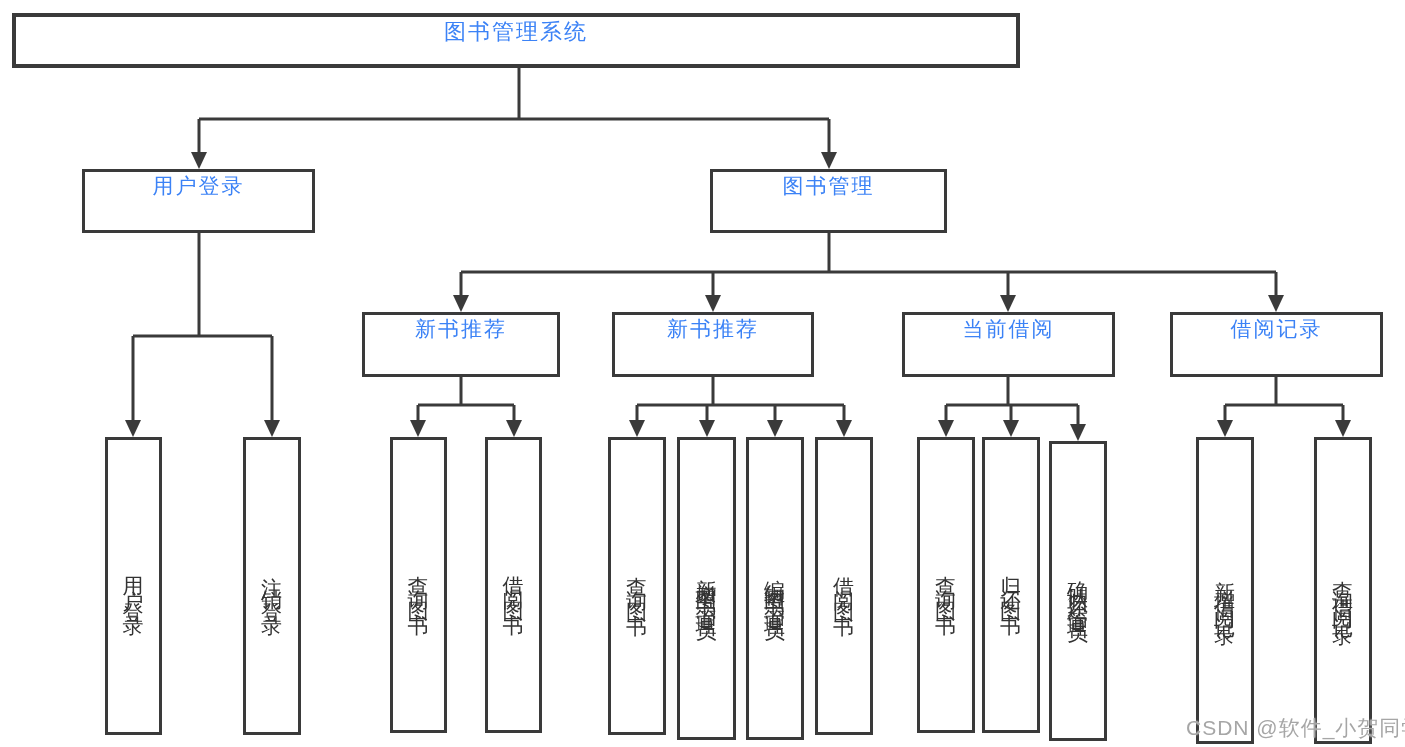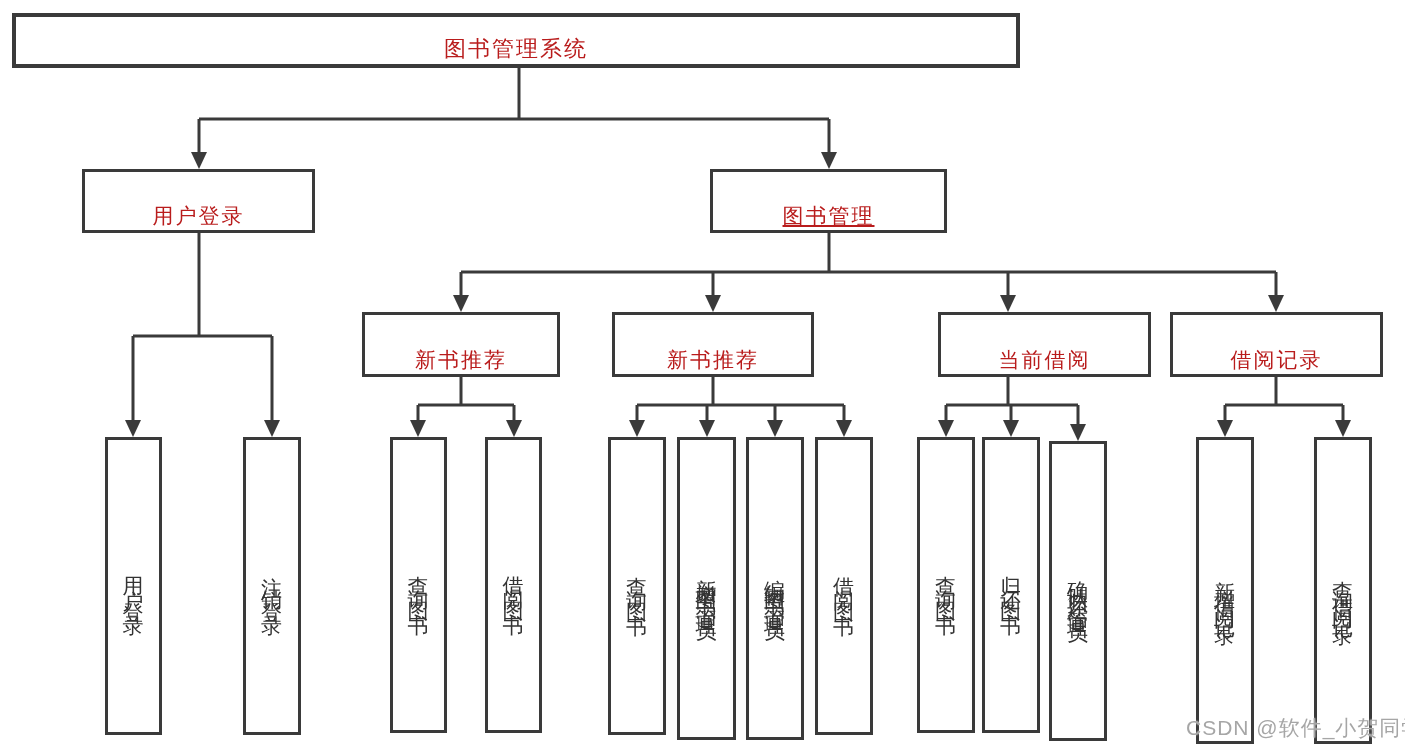--- a/index.html
+++ b/index.html
@@ -3,22 +3,22 @@
 <meta charset="utf-8">
 <style>
   html,body{margin:0;padding:0;background:#fff;}
   body{width:1405px;height:747px;overflow:hidden;
        font-family:"Liberation Sans","DejaVu Sans",sans-serif;}
   #canvas{position:relative;width:1405px;height:747px;background:#fff;}
   #wires{position:absolute;left:0;top:0;width:1405px;height:747px;}
   .wire{stroke:#3a3a3a;stroke-width:3;fill:none;}
   .arrow{fill:#3a3a3a;stroke:none;}
   .hbox{position:absolute;box-sizing:border-box;border:3px solid #3a3a3a;background:#fff;
-        display:flex;align-items:flex-end;justify-content:center;
-        font-size:21px;color:#b91c1c;letter-spacing:2px;}
+        display:flex;align-items:flex-start;justify-content:center;
+        font-size:21px;color:#3b82f6;letter-spacing:2px;}
   .root{border-width:4px;font-size:22px;}
   .vbox{position:absolute;box-sizing:border-box;border:3px solid #3a3a3a;background:#fff;
         display:flex;align-items:center;justify-content:center;}
   .vbox span{writing-mode:vertical-rl;text-orientation:mixed;
              font-size:21px;line-height:1;color:#333;}
   .sp4 span{letter-spacing:13px;}
   .sp6 span{letter-spacing:9px;}
   .sp9 span{letter-spacing:6px;}
   .watermark{position:absolute;left:1186px;top:714px;font-size:21px;
              color:#a6a6a6;letter-spacing:1px;white-space:nowrap;
@@ -65,31 +65,31 @@
     <path class="arrow" d="M1335 420 L1351 420 L1343 437 Z"></path>
   </svg>
 
   <div class="hbox root" style="left:12px;top:13px;width:1008px;height:55px;">
     <span>图书管理系统</span>
   </div>
 
   <div class="hbox" style="left:82px;top:169px;width:233px;height:64px;">
     <span>用户登录</span>
   </div>
-  <div class="hbox" style="left:710px;top:169px;width:237px;height:64px;text-decoration:underline;">
+  <div class="hbox" style="left:710px;top:169px;width:237px;height:64px;">
     <span>图书管理</span>
   </div>
 
   <div class="hbox" style="left:362px;top:312px;width:198px;height:65px;">
     <span>新书推荐</span>
   </div>
   <div class="hbox" style="left:612px;top:312px;width:202px;height:65px;">
     <span>新书推荐</span>
   </div>
-  <div class="hbox" style="left:902px;top:312px;width:213px;height:65px;margin-left:36px;">
+  <div class="hbox" style="left:902px;top:312px;width:213px;height:65px;">
     <span>当前借阅</span>
   </div>
   <div class="hbox" style="left:1170px;top:312px;width:213px;height:65px;">
     <span>借阅记录</span>
   </div>
 
   <div class="vbox sp4" style="left:105px;top:437px;width:57px;height:298px;">
     <span>用户登录</span>
   </div>
   <div class="vbox sp4" style="left:243px;top:437px;width:58px;height:298px;">

